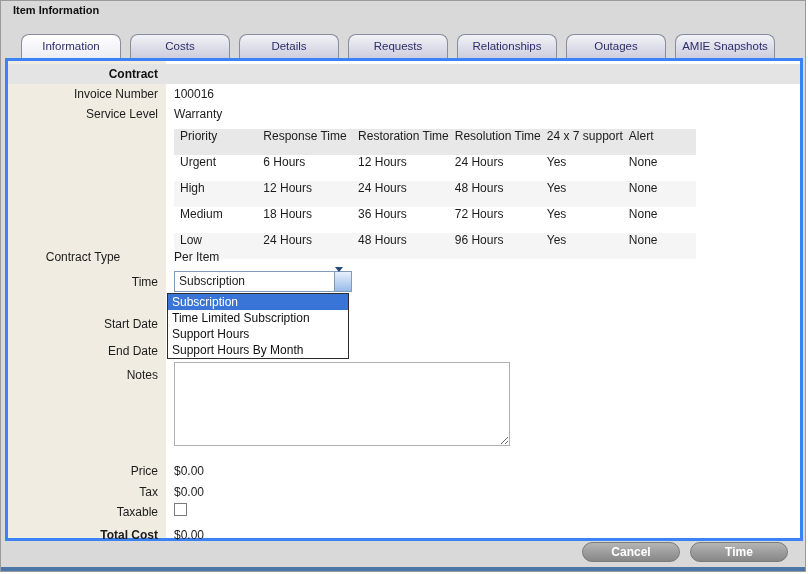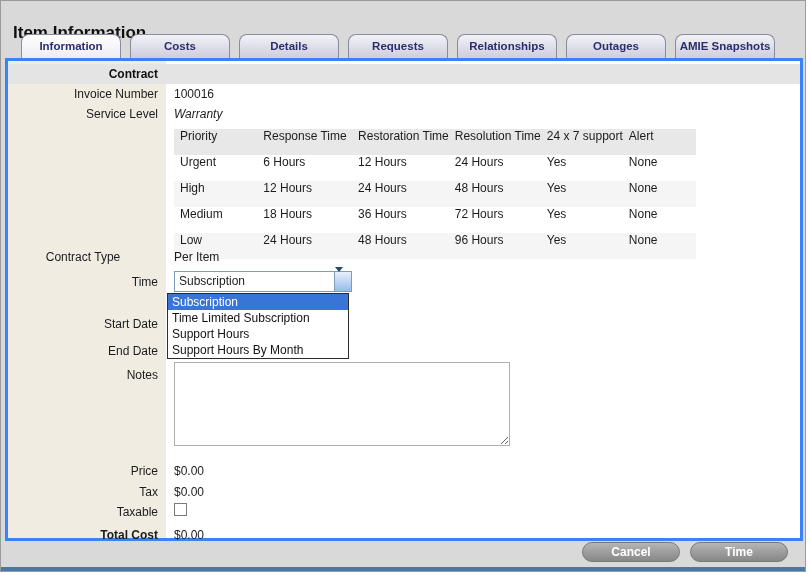--- a/index.html
+++ b/index.html
@@ -4,26 +4,26 @@
 <style>
   html,body { margin:0; padding:0; background:#ffffff; }
   * { box-sizing:border-box; }
   .window {
     position:relative; width:806px; height:572px; margin:0;
     border:1px solid #9a9a9a; background:#d9d9d9; overflow:hidden;
     font-family:"Liberation Sans", sans-serif; color:#1c1c1c;
   }
   
   .titlebar { position:absolute; top:0; left:0; right:0; height:32px; }
-  .titlebar .t { position:absolute; left:12px; top:22px; font-size:17px; font-weight:bold; color:#101010; }
+  .titlebar .t { position:absolute; left:12px; top:3px; font-size:11px; font-weight:bold; color:#101010; }
   
   .tabs { position:absolute; top:33px; left:20px; height:24px; display:flex; gap:9px; }
   .tab {
     min-width:100px; padding:0 0; height:24px; line-height:23px; text-align:center;
-    font-size:11.5px; font-weight:bold; color:#2d2d6b;
+    font-size:11.5px; font-weight:normal; color:#2d2d6b;
     background:linear-gradient(#f2f2f7,#cdcdde);
     border:1px solid #8b8b9e; border-bottom:none; border-radius:8px 8px 0 0; cursor:pointer;
     white-space:nowrap;
   }
   .tab.active { background:linear-gradient(#ffffff,#ececf4); }
   
   .panel {
     position:absolute; top:57px; left:4px; width:798px; height:483px;
     background:#ffffff; border:3px solid #3b82f6;
   }
@@ -84,21 +84,21 @@
     <div class="label-col"></div>
 
     <div class="section-row">
       <span class="t">Contract</span>
     </div>
 
     <div class="flabel" style="top:26px;">Invoice Number</div>
     <div class="fvalue" style="top:26px;">100016</div>
 
     <div class="flabel" style="top:46px;">Service Level</div>
-    <div class="fvalue" style="top:46px;font-style:italic;">Warranty</div>
+    <div class="fvalue" style="top:46px;">Warranty</div>
 
     <table class="sla">
       <colgroup>
         <col style="width:85px">
           <col style="width:95px">
           <col style="width:95px">
         <col style="width:92px">
           <col style="width:80px">
           <col style="width:75px">
       </colgroup>

